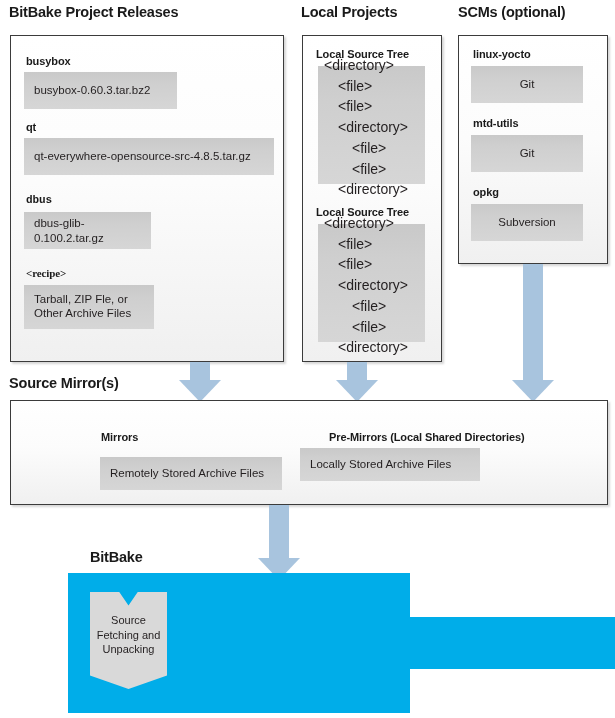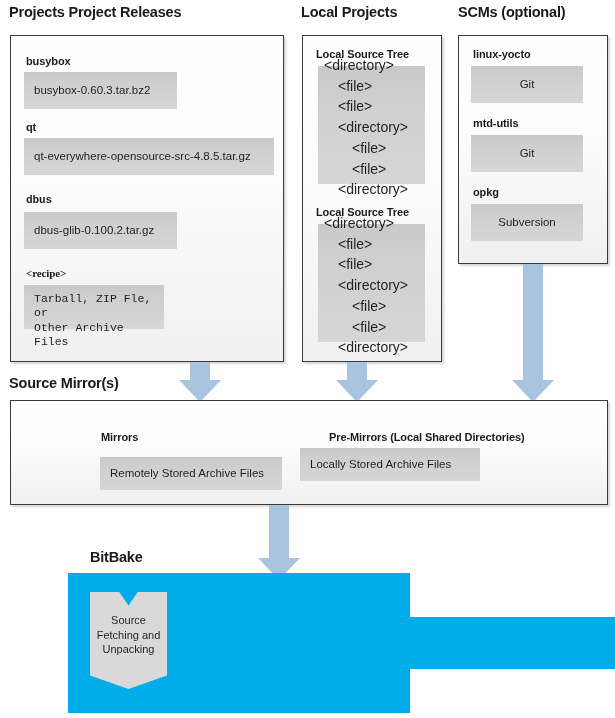--- a/index.html
+++ b/index.html
@@ -73,23 +73,23 @@
   .gbox.center  { justify-content: center; text-align: left; }
   .gbox.multi   { display: block; padding: 7px 0 0 10px; }
   .gbox.multi span { display: block; }
 
   
   #lbl-busybox { left: 26px; top: 55px; }
   #box-busybox { left: 24px; top: 72px; width: 153px; height: 37px; }
   #lbl-qt      { left: 26px; top: 121px; }
   #box-qt      { left: 24px; top: 138px; width: 250px; height: 37px; }
   #lbl-dbus    { left: 26px; top: 194px; font-family: Liberation Mono, monospace; }
-  #box-dbus    { left: 24px; top: 212px; width: 153px; height: 37px; }
+  #box-dbus    { left: 24px; top: 212px; width: 127px; height: 37px; }
   #lbl-recipe  { left: 26px; top: 267px; font-family: Liberation Serif, serif; }
-  #box-recipe  { left: 24px; top: 285px; width: 140px; height: 44px; font-family: Liberation Mono, monospace; }
+  #box-recipe  { left: 24px; top: 285px; width: 130px; height: 44px; }
 
   
   #lbl-tree1 { left: 316px; top: 48px; }
   #box-tree1 { left: 318px; top: 66px; width: 107px; height: 118px; }
   #lbl-tree2 { left: 316px; top: 206px; }
   #box-tree2 { left: 318px; top: 224px; width: 107px; height: 118px; }
   .tree {
     display: block;
     padding: 5px 0 0 0;
     font-size: 14px;
@@ -185,21 +185,21 @@
     line-height: 1.32;
     color: #231f20;
   }
   #proc-label span { display: block; }
 </style>
 </head>
 <body>
 
 <div class="stage">
 
-  <div class="sec-title" id="title-upstream">Projects Project Releases</div>
+  <div class="sec-title" id="title-upstream">BitBake Project Releases</div>
   <div class="sec-title" id="title-local">Local Projects</div>
   <div class="sec-title" id="title-scms">SCMs (optional)</div>
   <div class="sec-title" id="title-mirror">Source Mirror(s)</div>
   <div class="sec-title" id="title-bitbake">BitBake</div>
 
   <div class="panel" id="panel-upstream"></div>
 
   <div class="item-label" id="lbl-busybox">busybox</div>
   <div class="gbox left" id="box-busybox">busybox-0.60.3.tar.bz2</div>
 

